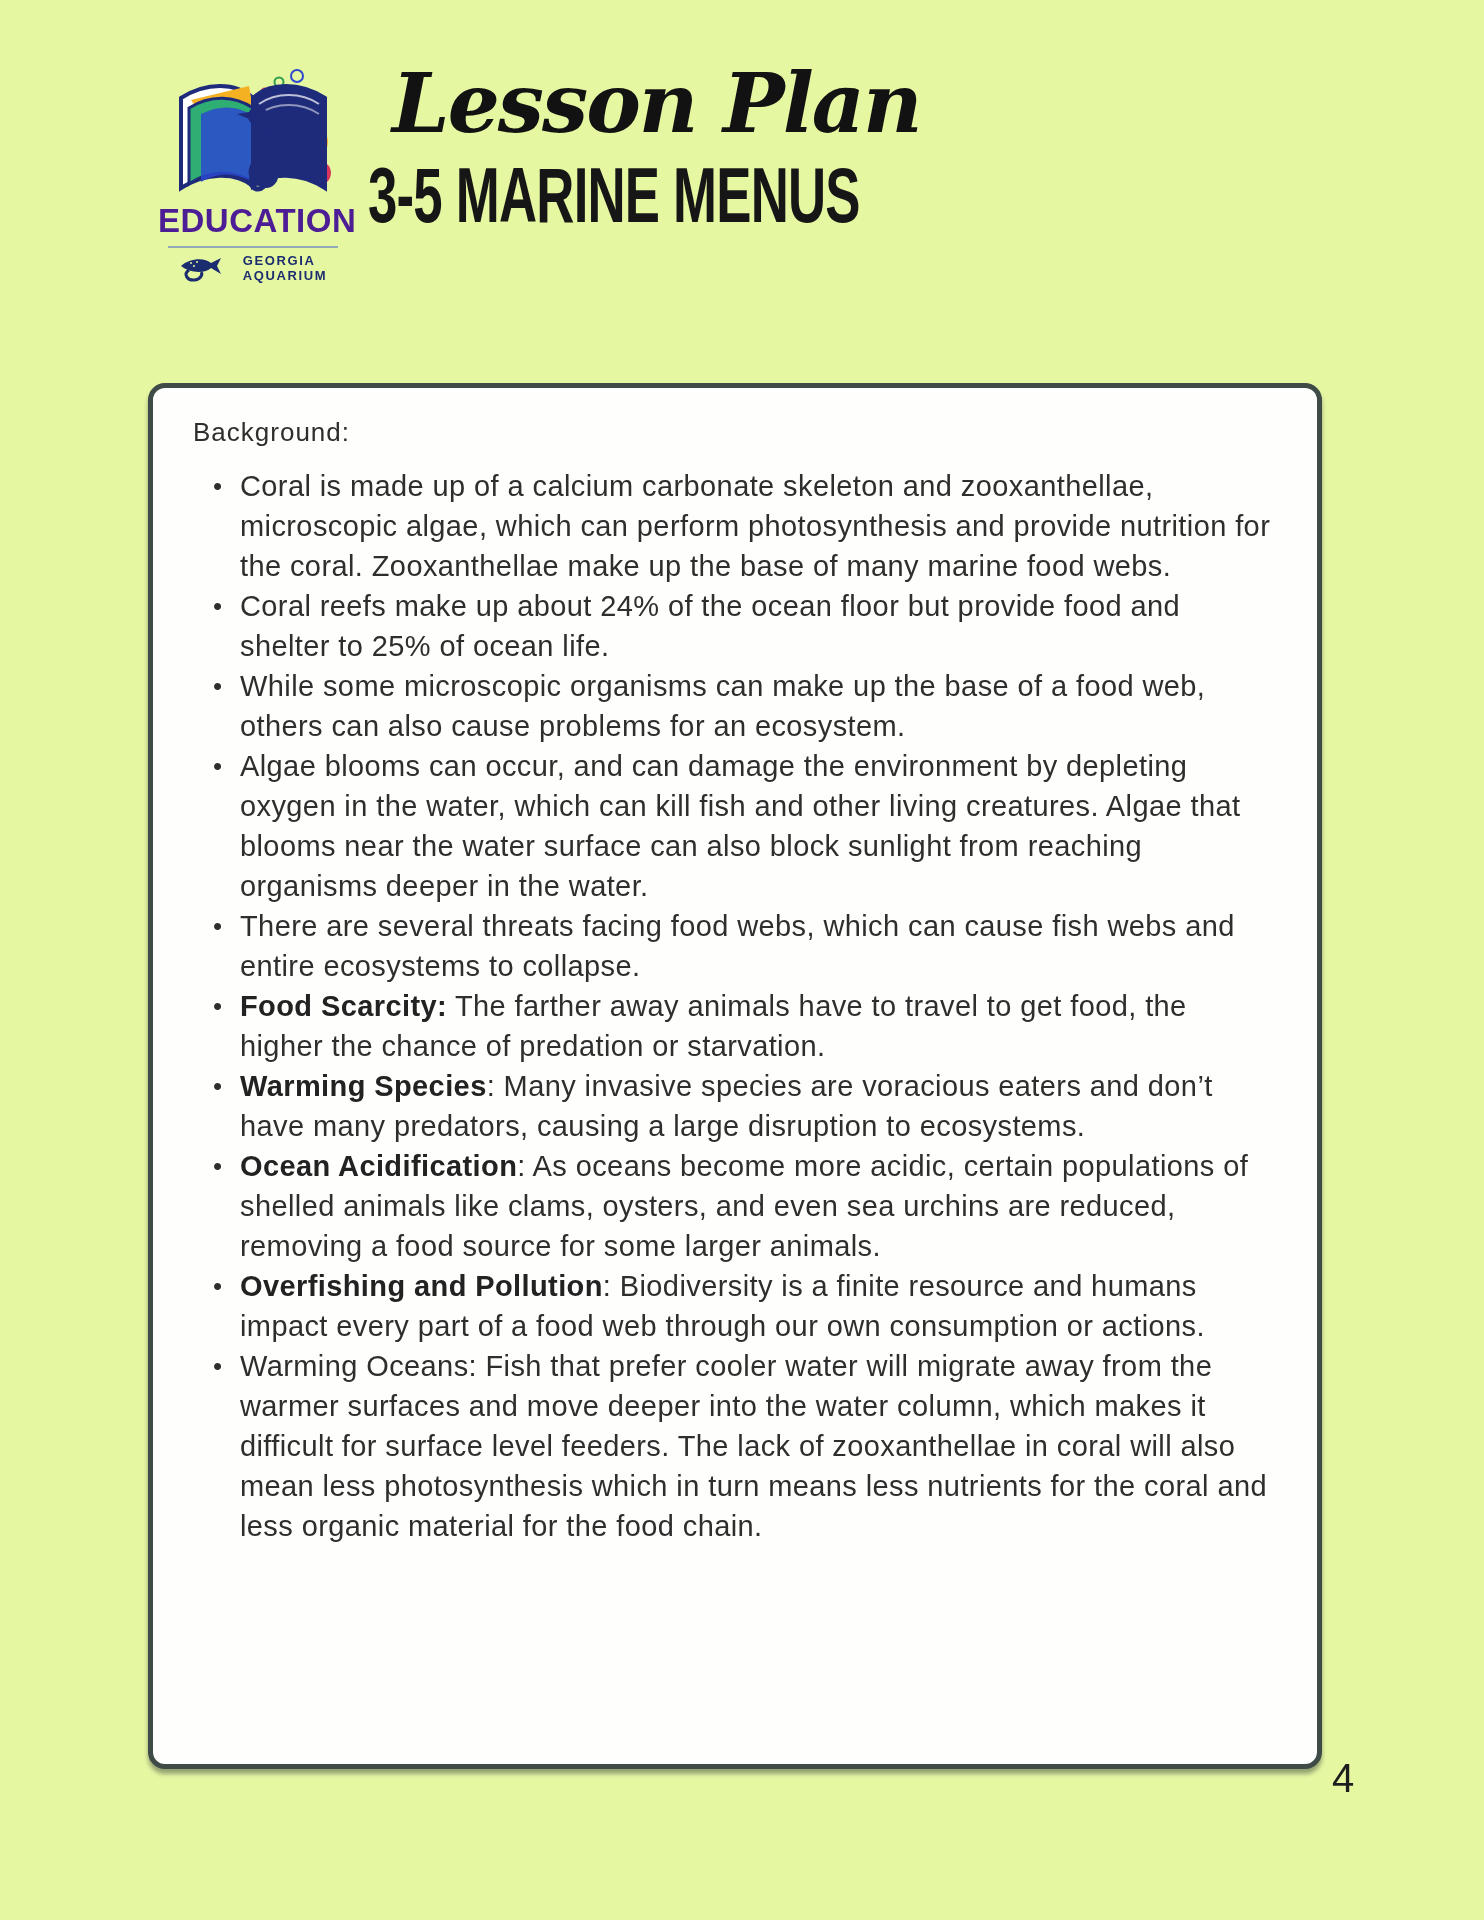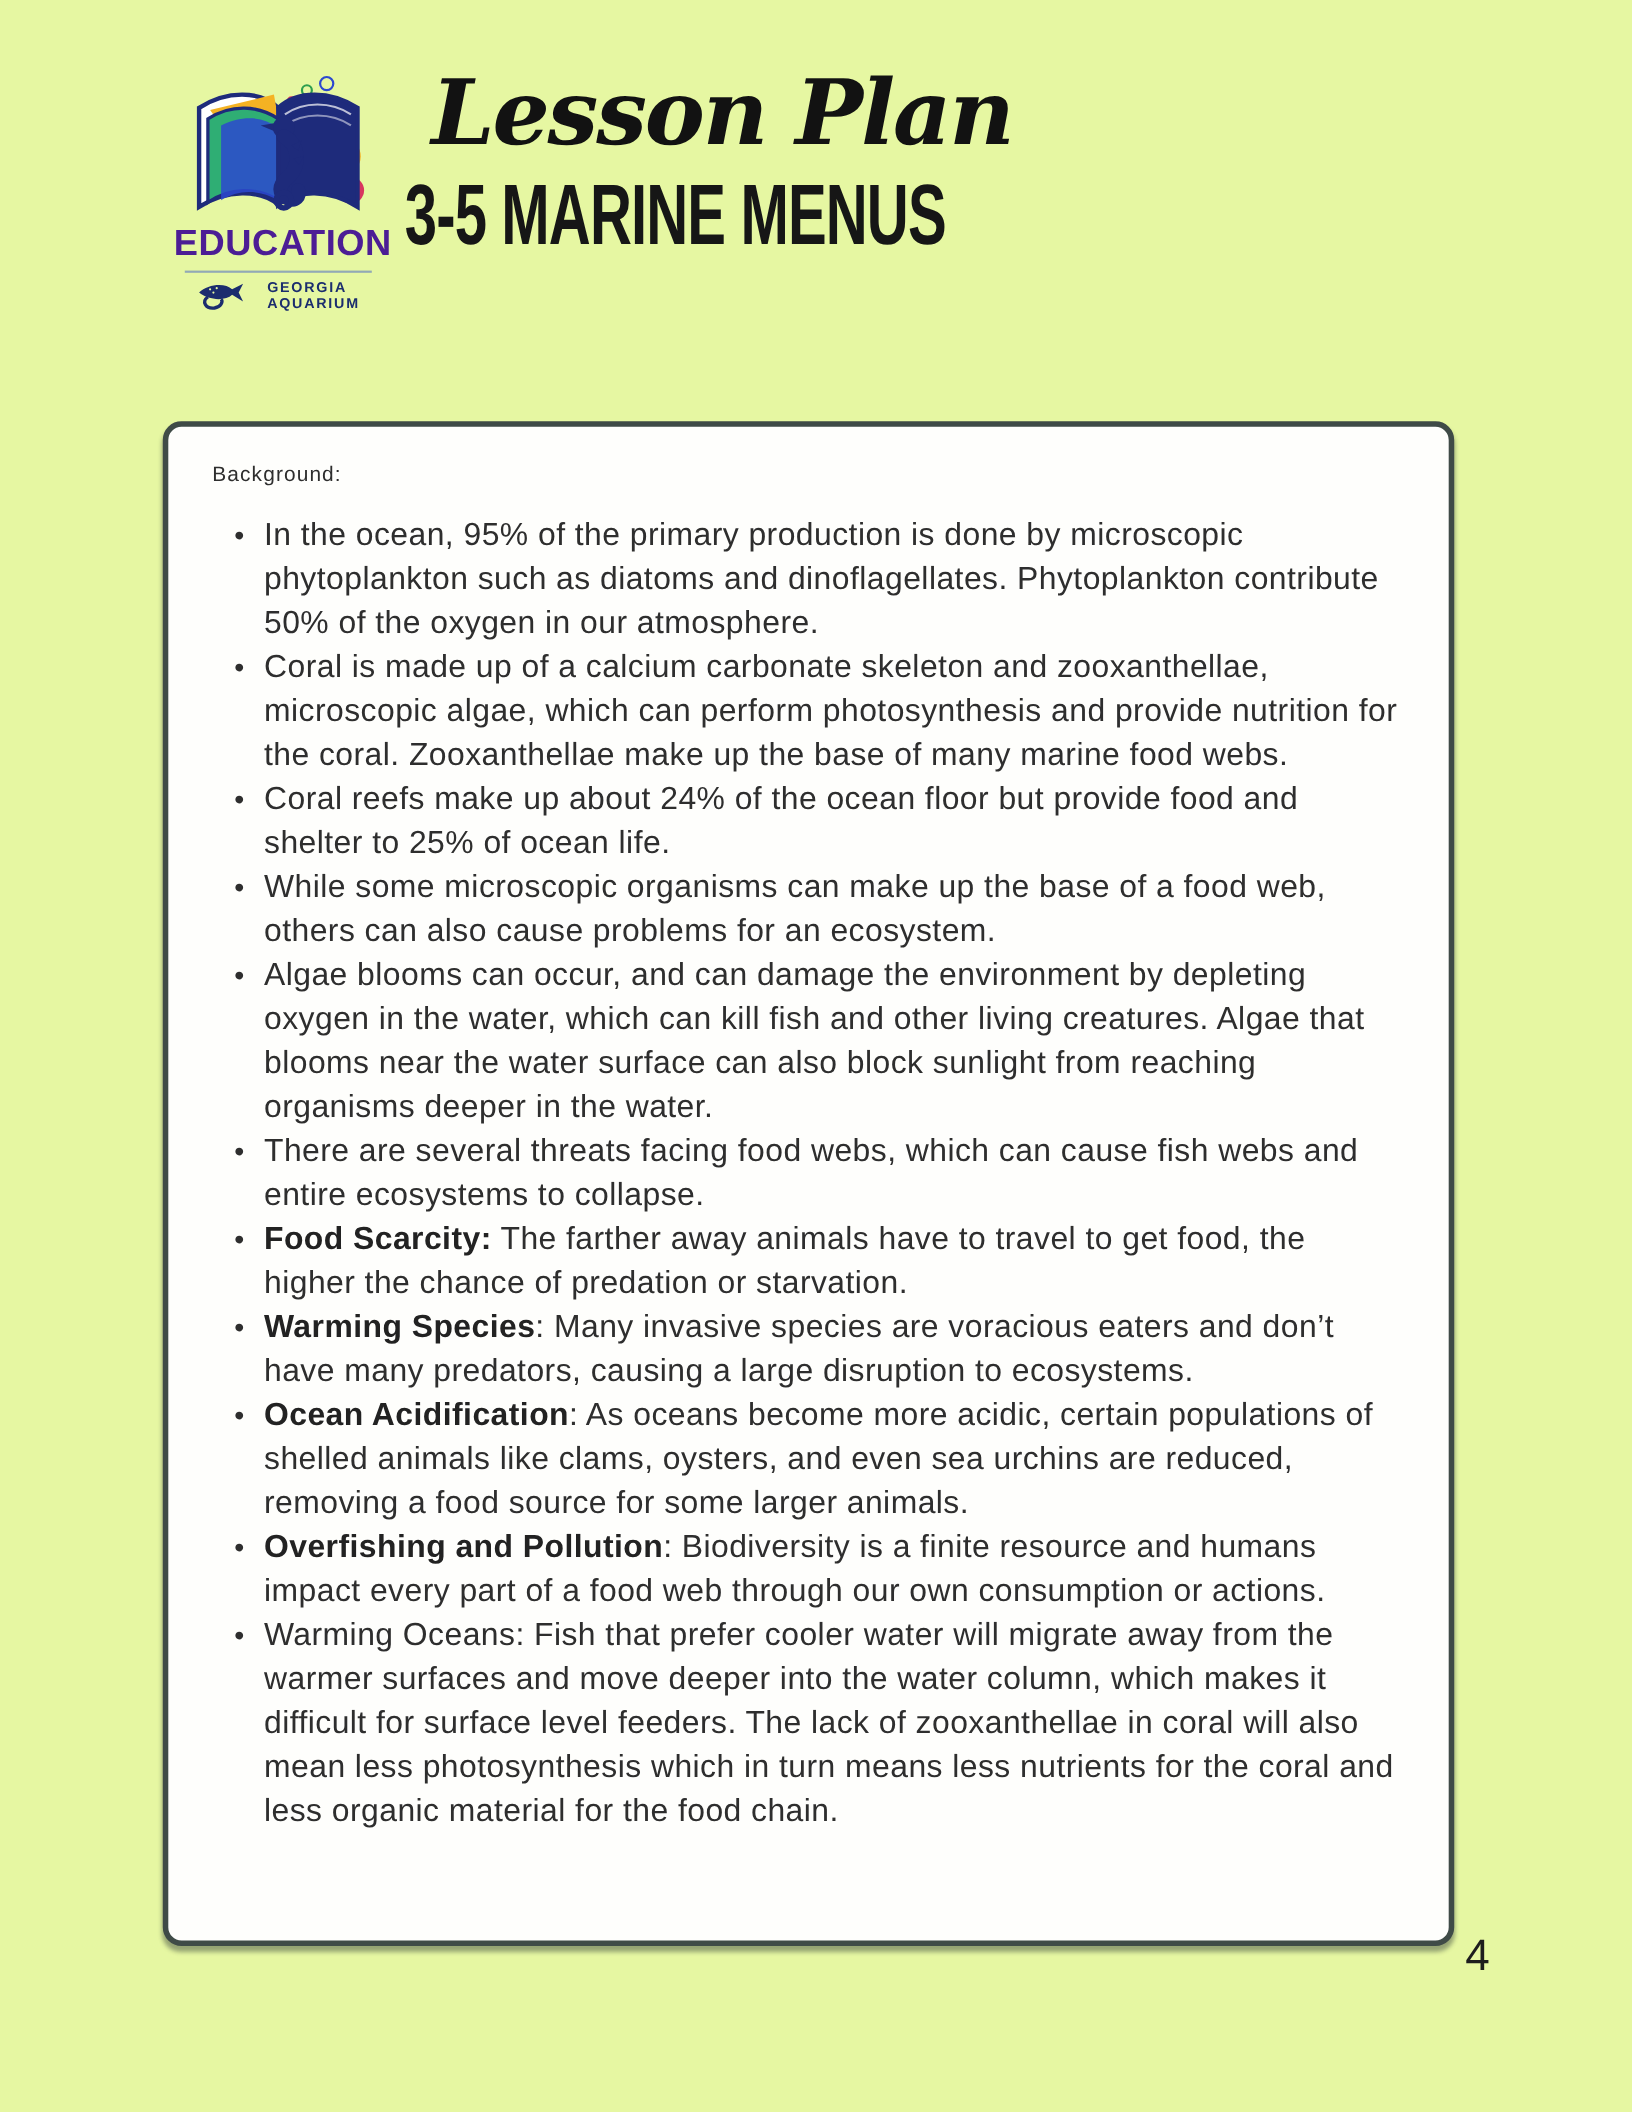--- a/index.html
+++ b/index.html
@@ -58,21 +58,21 @@
   .content-box {
     position:absolute; left:148px; top:383px;
     width:1174px; height:1386px;
     background:#fefefc;
     border:5px solid #3f4b47;
     border-radius:17px;
     box-shadow:0 5px 4px rgba(52,62,58,0.45);
     padding:24px 40px 20px 40px;
   }
   .bg-heading {
-    font-size:19px; line-height:40px; letter-spacing:1px;
+    font-size:26px; line-height:40px; letter-spacing:1px;
     font-weight:400; color:#2e2e2e;
     margin-bottom:14px;
   }
   ul.bg-list {
     list-style:none;
     font-size:29px; line-height:40px; letter-spacing:0.4px;
     color:#2e2e2e;
   }
   ul.bg-list li {
     position:relative;
@@ -178,21 +178,20 @@
 </div>
 
 <div class="title-block">
   <div class="title-script">Lesson Plan</div>
   <div class="title-main">3-5 MARINE MENUS</div>
 </div>
 
 <div class="content-box">
   <div class="bg-heading">Background:</div>
   <ul class="bg-list">
-      <li>In the ocean, 95% of the primary production is done by microscopic phytoplankton such as diatoms and dinoflagellates. Phytoplankton contribute 50% of the oxygen in our atmosphere.</li>
       <li>Coral is made up of a calcium carbonate skeleton and zooxanthellae, microscopic algae, which can perform photosynthesis and provide nutrition for the coral. Zooxanthellae make up the base of many marine food webs.</li>
       <li>Coral reefs make up about 24% of the ocean floor but provide food and shelter to 25% of ocean life.</li>
       <li>While some microscopic organisms can make up the base of a food web, others can also cause problems for an ecosystem.</li>
       <li>Algae blooms can occur, and can damage the environment by depleting oxygen in the water, which can kill fish and other living creatures. Algae that blooms near the water surface can also block sunlight from reaching organisms deeper in the water.</li>
       <li>There are several threats facing food webs, which can cause fish webs and entire ecosystems to collapse.</li>
       <li><strong>Food Scarcity:</strong> The farther away animals have to travel to get food, the higher the chance of predation or starvation.</li>
       <li><strong>Warming Species</strong>: Many invasive species are voracious eaters and don’t have many predators, causing a large disruption to ecosystems.</li>
       <li><strong>Ocean Acidification</strong>: As oceans become more acidic, certain populations of shelled animals like clams, oysters, and even sea urchins are reduced, removing a food source for some larger animals.</li>
       <li><strong>Overfishing and Pollution</strong>: Biodiversity is a finite resource and humans impact every part of a food web through our own consumption or actions.</li>
       <li>Warming Oceans: Fish that prefer cooler water will migrate away from the warmer surfaces and move deeper into the water column, which makes it difficult for surface level feeders. The lack of zooxanthellae in coral will also mean less photosynthesis which in turn means less nutrients for the coral and less organic material for the food chain.</li>

